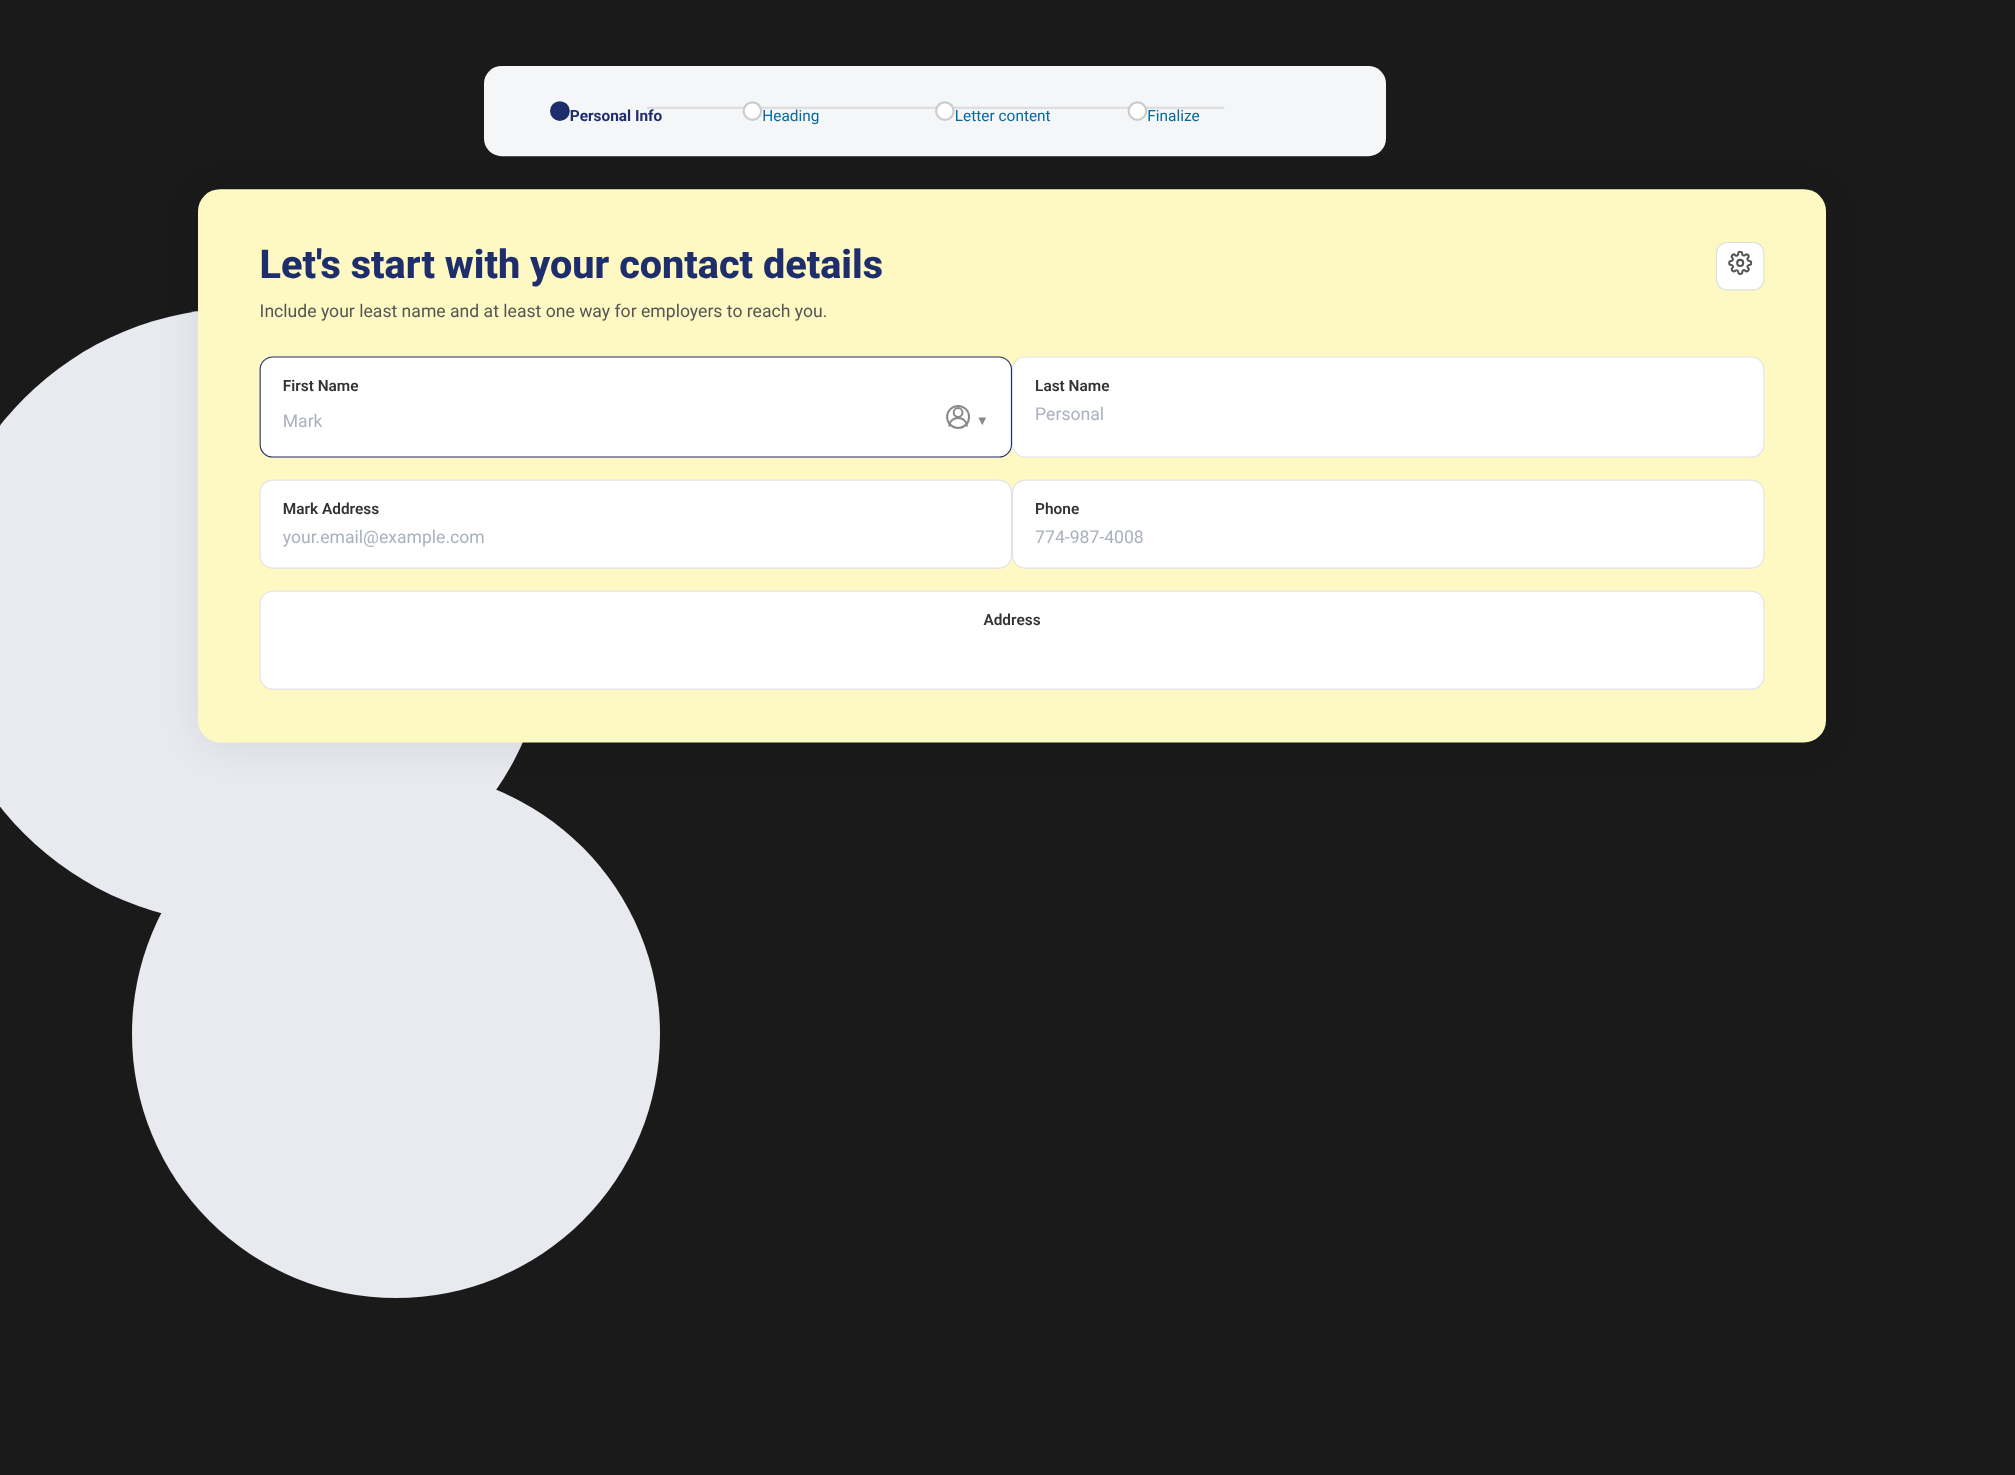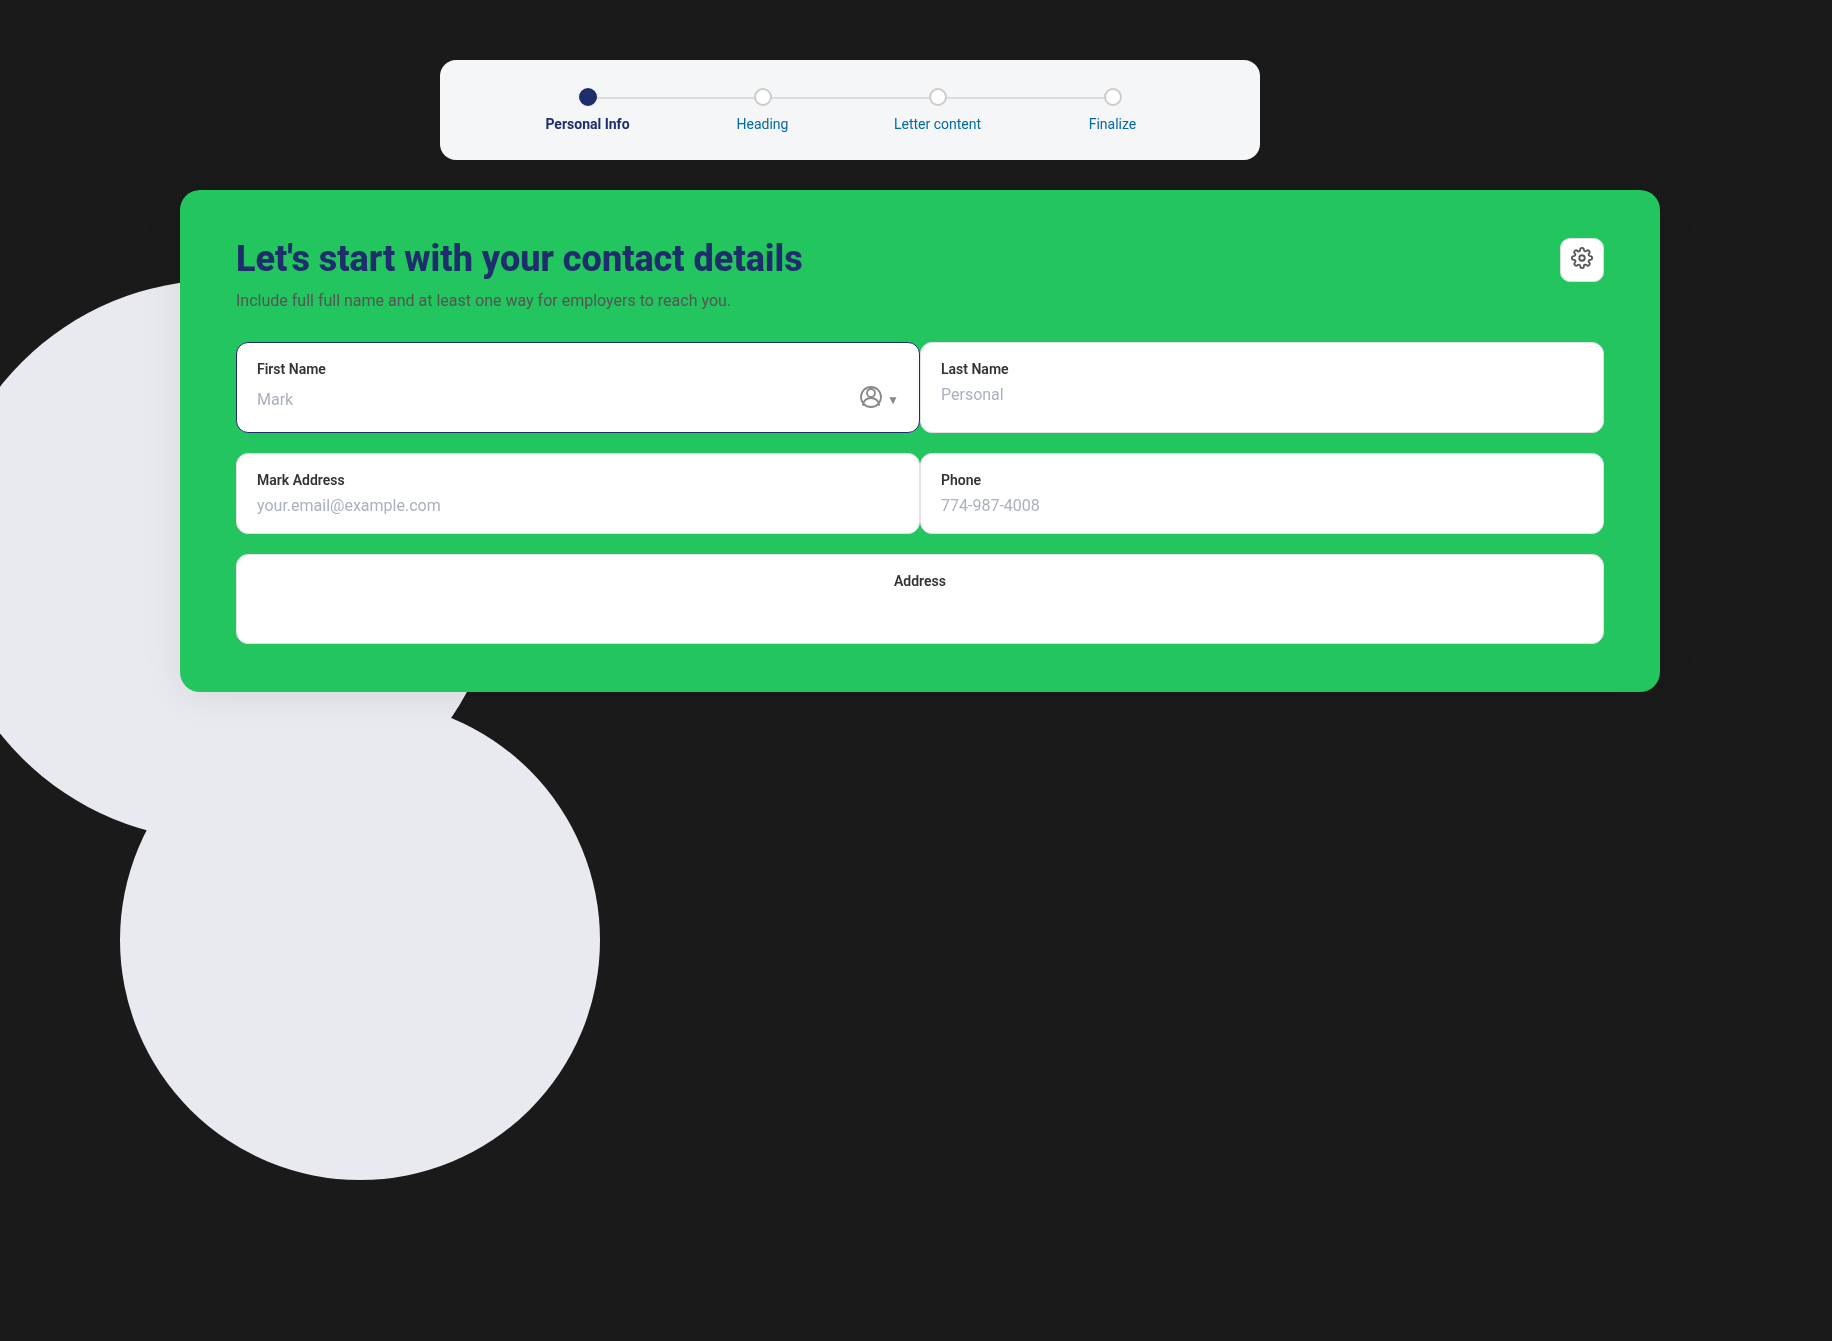--- a/index.html
+++ b/index.html
@@ -64,21 +64,20 @@
 
     .stepper {
       display: flex;
       align-items: center;
       width: 100%;
       position: relative;
     }
 
     .step {
       display: flex;
-      flex-direction: column;
       align-items: center;
       position: relative;
       flex: 1;
     }
 
     .step-circle {
       width: 18px;
       height: 18px;
       border-radius: 50%;
       border: 2px solid #ccc;
@@ -114,21 +113,21 @@
       white-space: nowrap;
     }
 
     .step-label.active {
       color: #1e2d6b;
       font-weight: 700;
     }
 
     
     .form-card {
-      background: #22c55e;
+      background: #fef9c3;
       border-radius: 20px;
       padding: 48px 56px;
       position: relative;
       box-shadow: 0 4px 40px rgba(0,0,0,0.08);
       width: 100%;
     }
 
     .form-header {
       display: flex;
       justify-content: space-between;
@@ -277,21 +276,21 @@
       </div>
 
     </div>
   </div>
 
   <div class="form-card">
 
     <div class="form-header">
       <div>
         <div class="form-title">Let's start with your contact details</div>
-        <div class="form-subtitle">Include full full name and at least one way for employers to reach you.</div>
+        <div class="form-subtitle">Include your least name and at least one way for employers to reach you.</div>
       </div>
       <button class="settings-btn">
         <span class="settings-icon">
           <svg width="22" height="22" viewBox="0 0 24 24" fill="none" stroke="#555" stroke-width="2" stroke-linecap="round" stroke-linejoin="round">
             <circle cx="12" cy="12" r="3"></circle>
             <path d="M19.4 15a1.65 1.65 0 0 0 .33 1.82l.06.06a2 2 0 0 1-2.83 2.83l-.06-.06a1.65 1.65 0 0 0-1.82-.33 1.65 1.65 0 0 0-1 1.51V21a2 2 0 0 1-4 0v-.09A1.65 1.65 0 0 0 9 19.4a1.65 1.65 0 0 0-1.82.33l-.06.06a2 2 0 0 1-2.83-2.83l.06-.06A1.65 1.65 0 0 0 4.68 15a1.65 1.65 0 0 0-1.51-1H3a2 2 0 0 1 0-4h.09A1.65 1.65 0 0 0 4.6 9a1.65 1.65 0 0 0-.33-1.82l-.06-.06a2 2 0 0 1 2.83-2.83l.06.06A1.65 1.65 0 0 0 9 4.68a1.65 1.65 0 0 0 1-1.51V3a2 2 0 0 1 4 0v.09a1.65 1.65 0 0 0 1 1.51 1.65 1.65 0 0 0 1.82-.33l.06-.06a2 2 0 0 1 2.83 2.83l-.06.06A1.65 1.65 0 0 0 19.4 9a1.65 1.65 0 0 0 1.51 1H21a2 2 0 0 1 0 4h-.09a1.65 1.65 0 0 0-1.51 1z"></path>
           </svg>
         </span>
       </button>
     </div>

